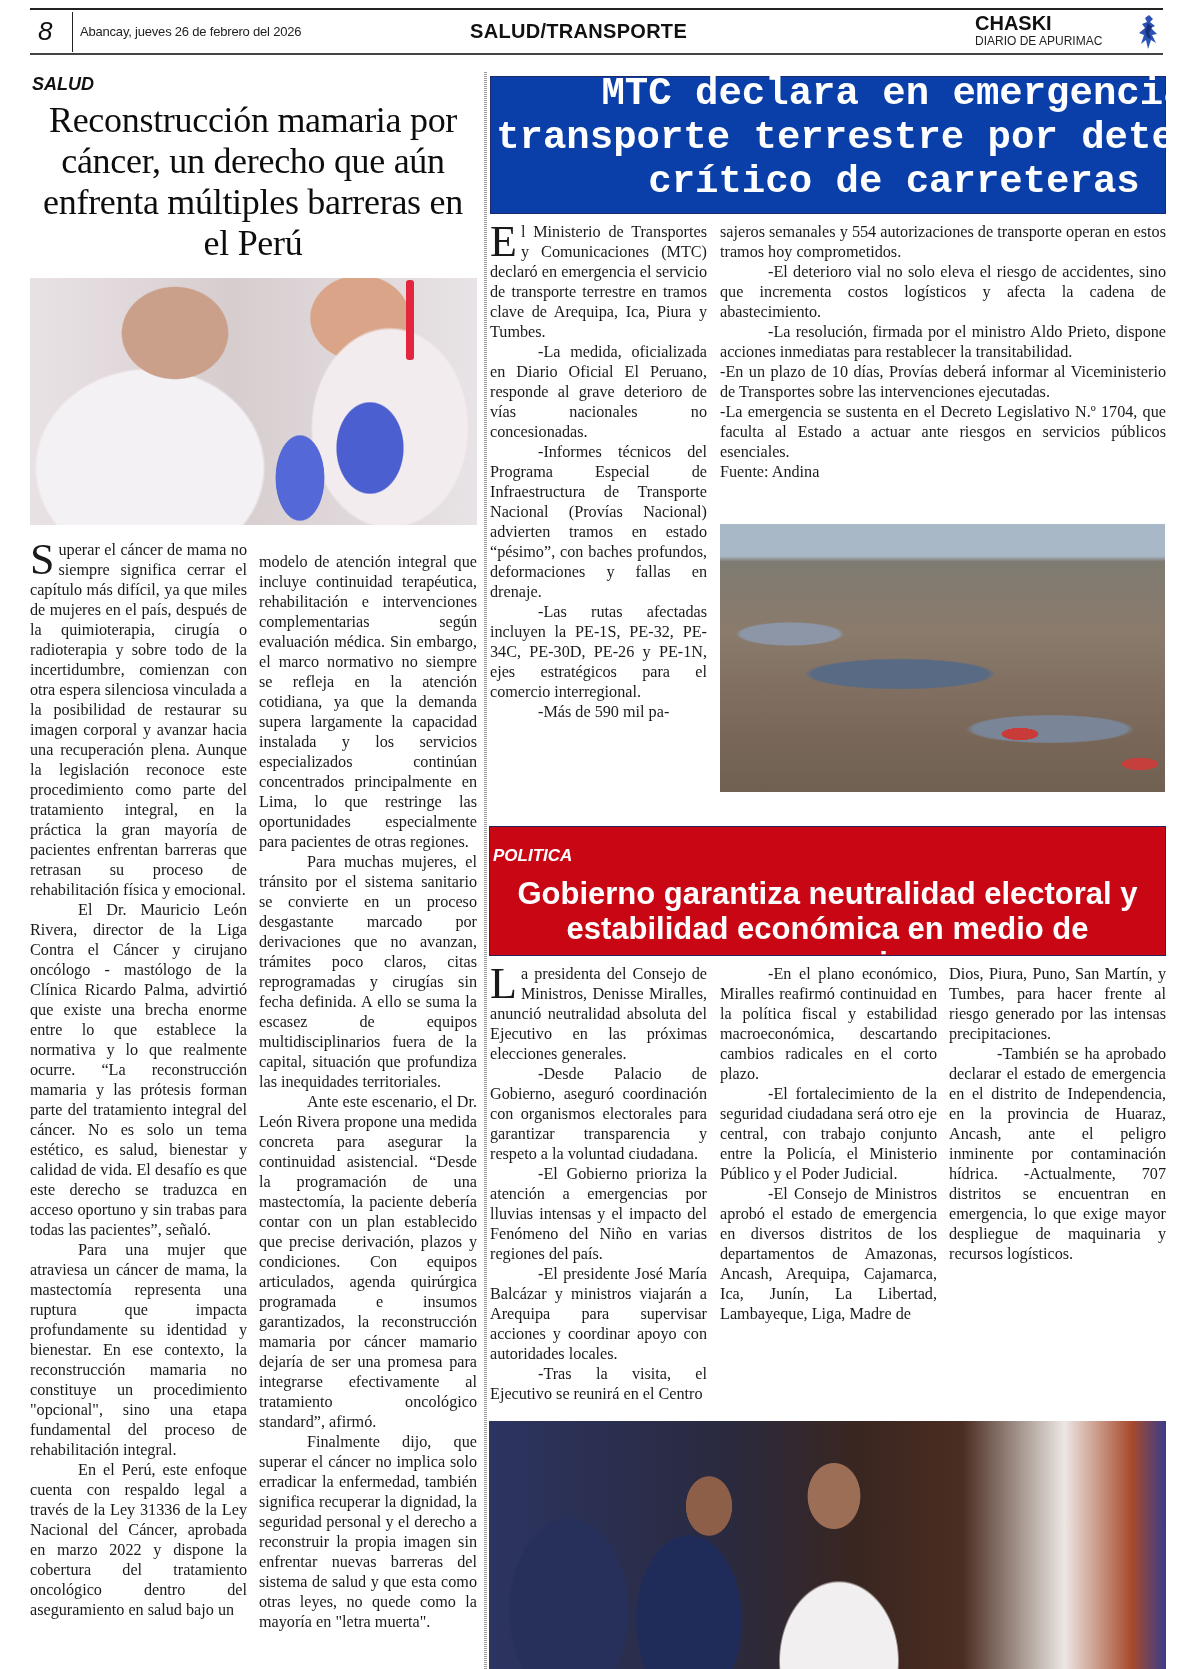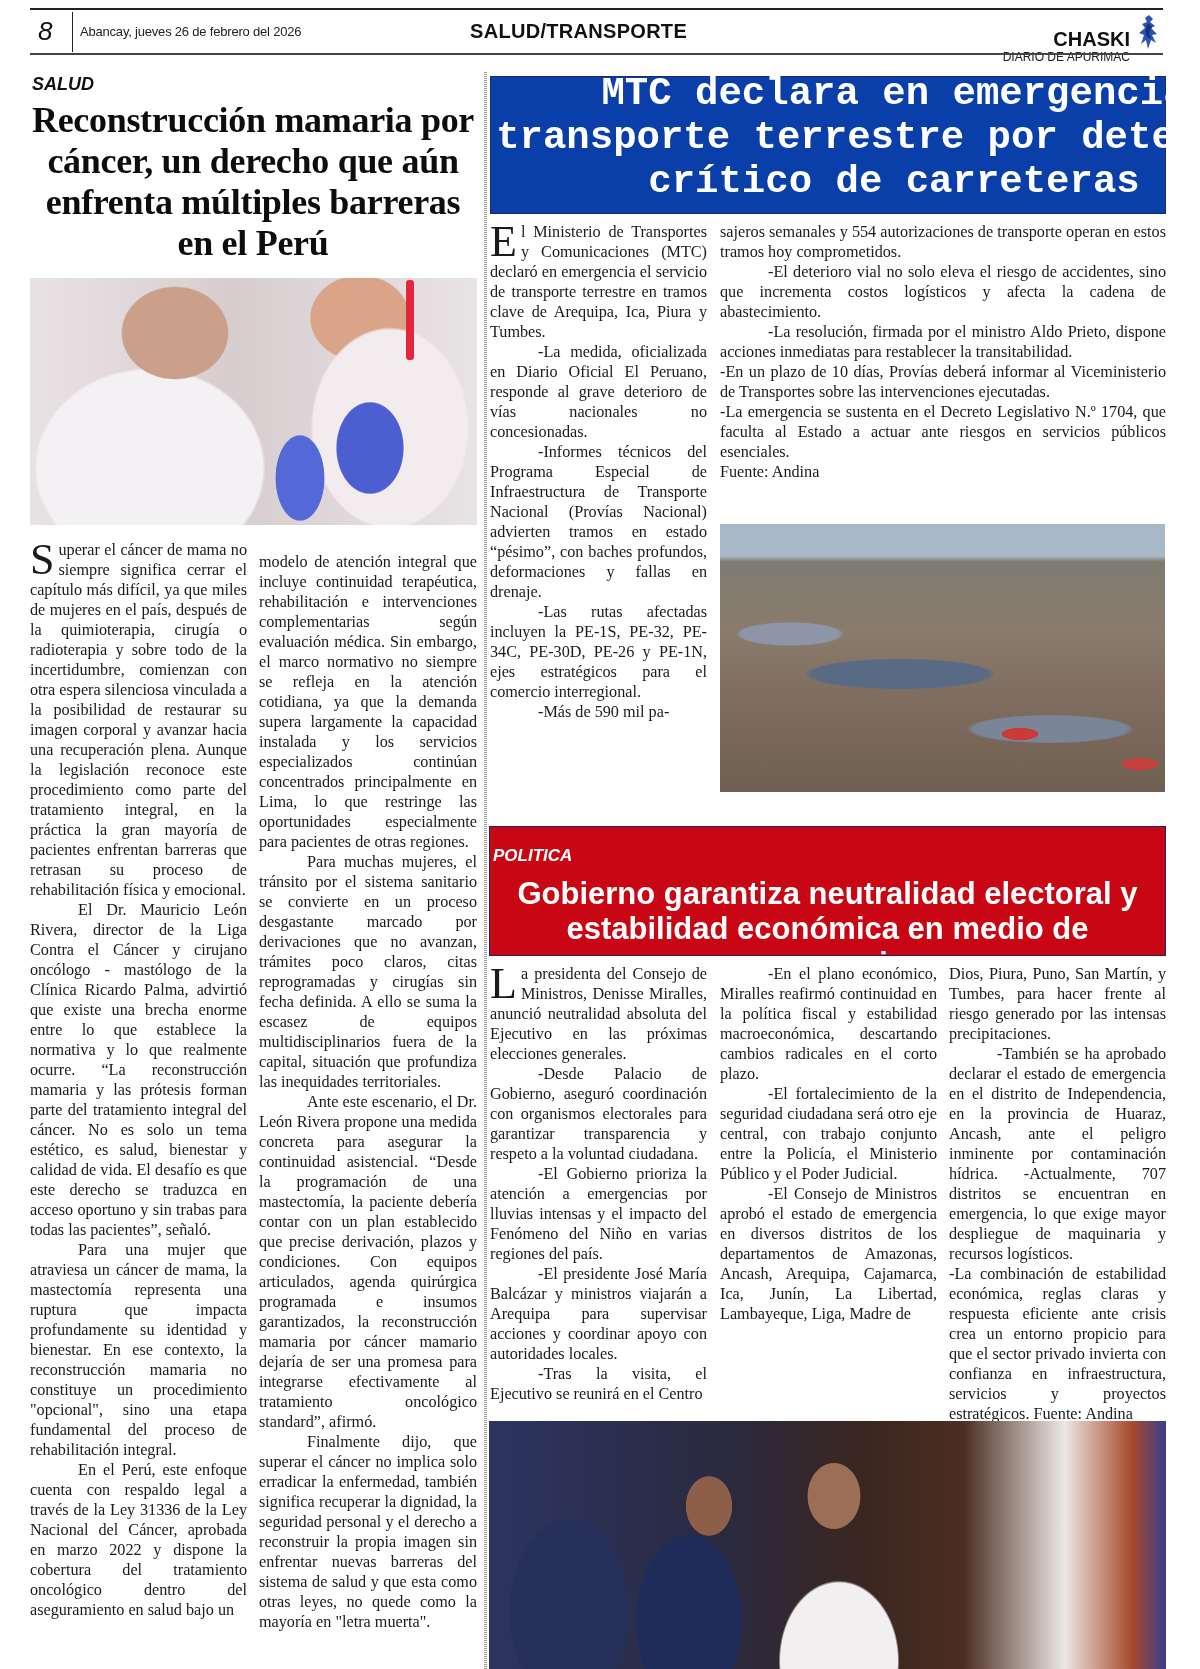--- a/index.html
+++ b/index.html
@@ -6,32 +6,32 @@
   html, body { width: 1200px; height: 1669px; background: #ffffff; overflow: hidden; }
   body { position: relative; font-family: "Liberation Serif", serif; color: #1a1a1a; }
 
   
   .hdr-rule-top { position: absolute; left: 30px; top: 8px; width: 1133px; height: 2px; background: #222; }
   .hdr-rule-bot { position: absolute; left: 30px; top: 53px; width: 1133px; height: 2px; background: #444; }
   .page-num { position: absolute; left: 38px; top: 16px; font-family: "Liberation Sans", sans-serif; font-style: italic; font-size: 26px; color: #111; }
   .hdr-sep { position: absolute; left: 72px; top: 12px; width: 1px; height: 40px; background: #222; }
   .hdr-date { position: absolute; left: 80px; top: 24px; font-family: "Liberation Sans", sans-serif; font-size: 13px; color: #222; letter-spacing: -0.2px; }
   .hdr-section { position: absolute; left: 470px; top: 20px; width: 280px; text-align: left; font-family: "Liberation Sans", sans-serif; font-weight: bold; font-size: 20px; color: #111; letter-spacing: 0.3px; }
-  .hdr-brand { position: absolute; left: 975px; top: 12px; width: 155px; text-align: right; font-family: "Liberation Sans", sans-serif; margin-top: 16px; }
+  .hdr-brand { position: absolute; left: 975px; top: 12px; width: 155px; text-align: left; font-family: "Liberation Sans", sans-serif; }
   .hdr-brand .brand-name { display: block; font-weight: bold; font-size: 20px; color: #111; line-height: 22px; }
   .hdr-brand .brand-sub { display: block; font-size: 12px; color: #222; line-height: 14px; }
   .logo-icon { position: absolute; left: 1136px; top: 13px; width: 26px; height: 38px; }
 
   
   .col-divider { position: absolute; left: 484px; top: 72px; width: 3px; height: 1597px;
     background: repeating-linear-gradient(to bottom, #999 0 1px, #fff 1px 2px); }
 
   
   .kicker-salud { position: absolute; left: 32px; top: 74px; font-family: "Liberation Sans", sans-serif; font-weight: bold; font-style: italic; font-size: 18px; color: #111; }
-  .headline-left { position: absolute; left: 28px; top: 100px; width: 450px; text-align: center; font-family: "Liberation Serif", serif; font-weight: bold; font-size: 36px; line-height: 41px; color: #0d0d0d; letter-spacing: -0.3px; }
+  .headline-left { position: absolute; left: 28px; top: 100px; width: 450px; text-align: center; font-family: "Liberation Serif", serif; font-weight: normal; font-size: 36px; line-height: 41px; color: #0d0d0d; letter-spacing: -0.3px; }
   .photo { position: absolute; overflow: hidden; }
   .photo-exam { left: 30px; top: 278px; width: 447px; height: 247px;
     background:
       radial-gradient(ellipse 55px 75px at 340px 170px, #4b5fd0 0 60%, transparent 62%),
       radial-gradient(ellipse 40px 70px at 270px 200px, #5468d8 0 60%, transparent 62%),
       radial-gradient(ellipse 110px 140px at 360px 150px, #f2ecef 0 70%, transparent 72%),
       radial-gradient(ellipse 70px 60px at 330px 40px, #d9a488 0 70%, transparent 72%),
       radial-gradient(ellipse 75px 65px at 145px 55px, #caa08a 0 70%, transparent 72%),
       radial-gradient(ellipse 150px 130px at 120px 190px, #f4f1f4 0 75%, transparent 77%),
       linear-gradient(90deg, #e9e2e5 0%, #d7cdcf 45%, #e8e3e6 100%); }
@@ -146,15 +146,14 @@
   <p class="indent" id="q5a">-Tras la visita, el Ejecutivo se reunirá en el Centro</p>
 </div>
 <div class="body-text col-p2">
   <p class="indent">-En el plano económico, Miralles reafirmó continuidad en la política fiscal y estabilidad macroeconómica, descartando cambios radicales en el corto plazo.</p>
   <p class="indent">-El fortalecimiento de la seguridad ciudadana será otro eje central, con trabajo conjunto entre la Policía, el Ministerio Público y el Poder Judicial.</p>
   <p class="indent" id="q8a">-El Consejo de Ministros aprobó el estado de emergencia en diversos distritos de los departamentos de Amazonas, Ancash, Arequipa, Cajamarca, Ica, Junín, La Libertad, Lambayeque, Liga, Madre de</p>
 </div>
 <div class="body-text col-p3">
   <p id="q8b">Dios, Piura, Puno, San Martín, y Tumbes, para hacer frente al riesgo generado por las intensas precipitaciones.</p>
   <p class="indent">-También se ha aprobado declarar el estado de emergencia en el distrito de Independencia, en la provincia de Huaraz, Ancash, ante el peligro inminente por contaminación hídrica. -Actualmente, 707 distritos se encuentran en emergencia, lo que exige mayor despliegue de maquinaria y recursos logísticos.</p>
-  <p>-La combinación de estabilidad económica, reglas claras y respuesta eficiente ante crisis crea un entorno propicio para que el sector privado invierta con confianza en infraestructura, servicios y proyectos estratégicos. Fuente: Andina</p>
 </div>
 <div class="photo photo-meeting"></div>
 
 </body></html>

